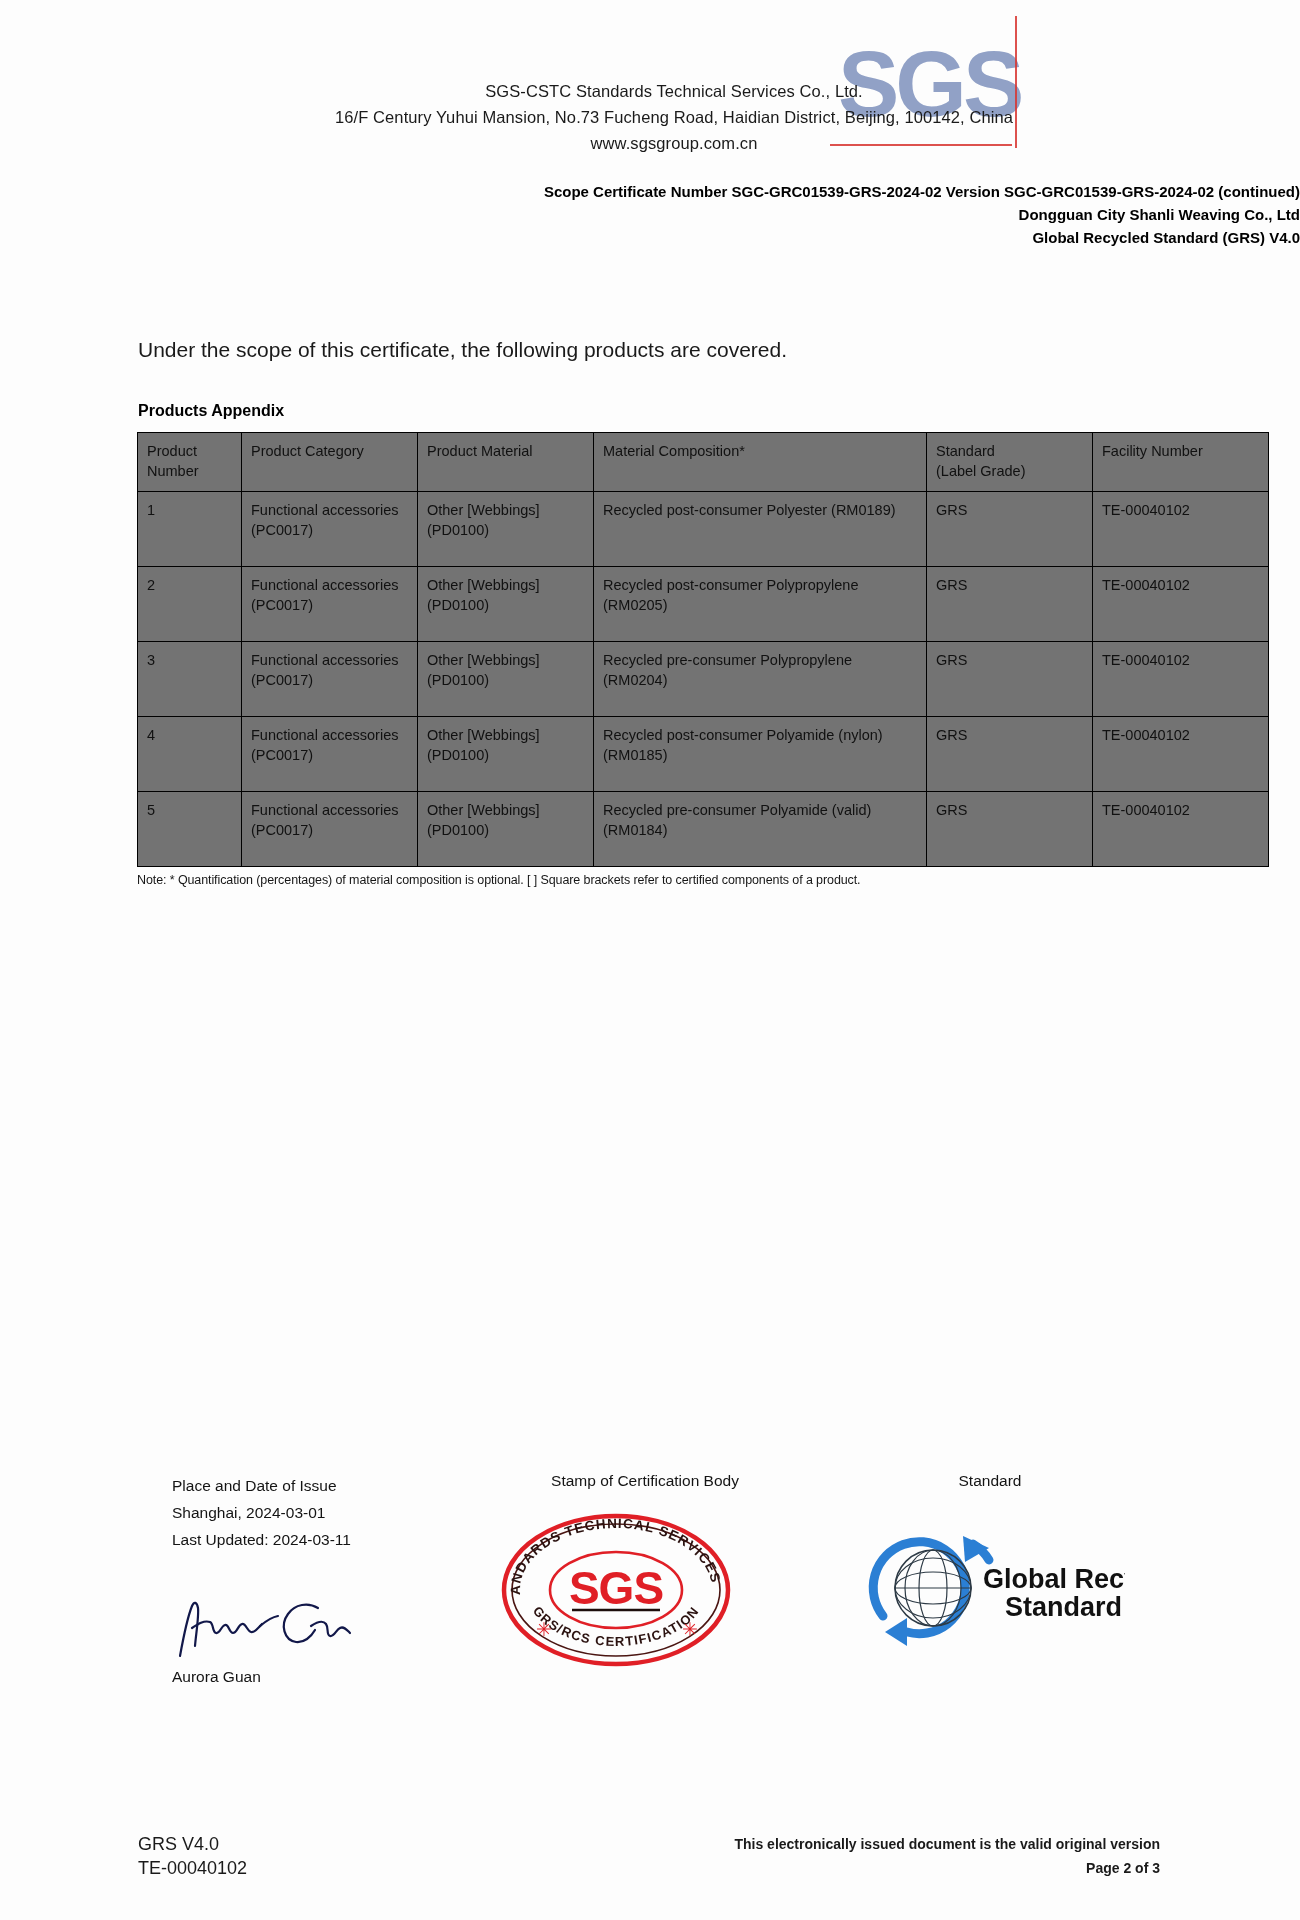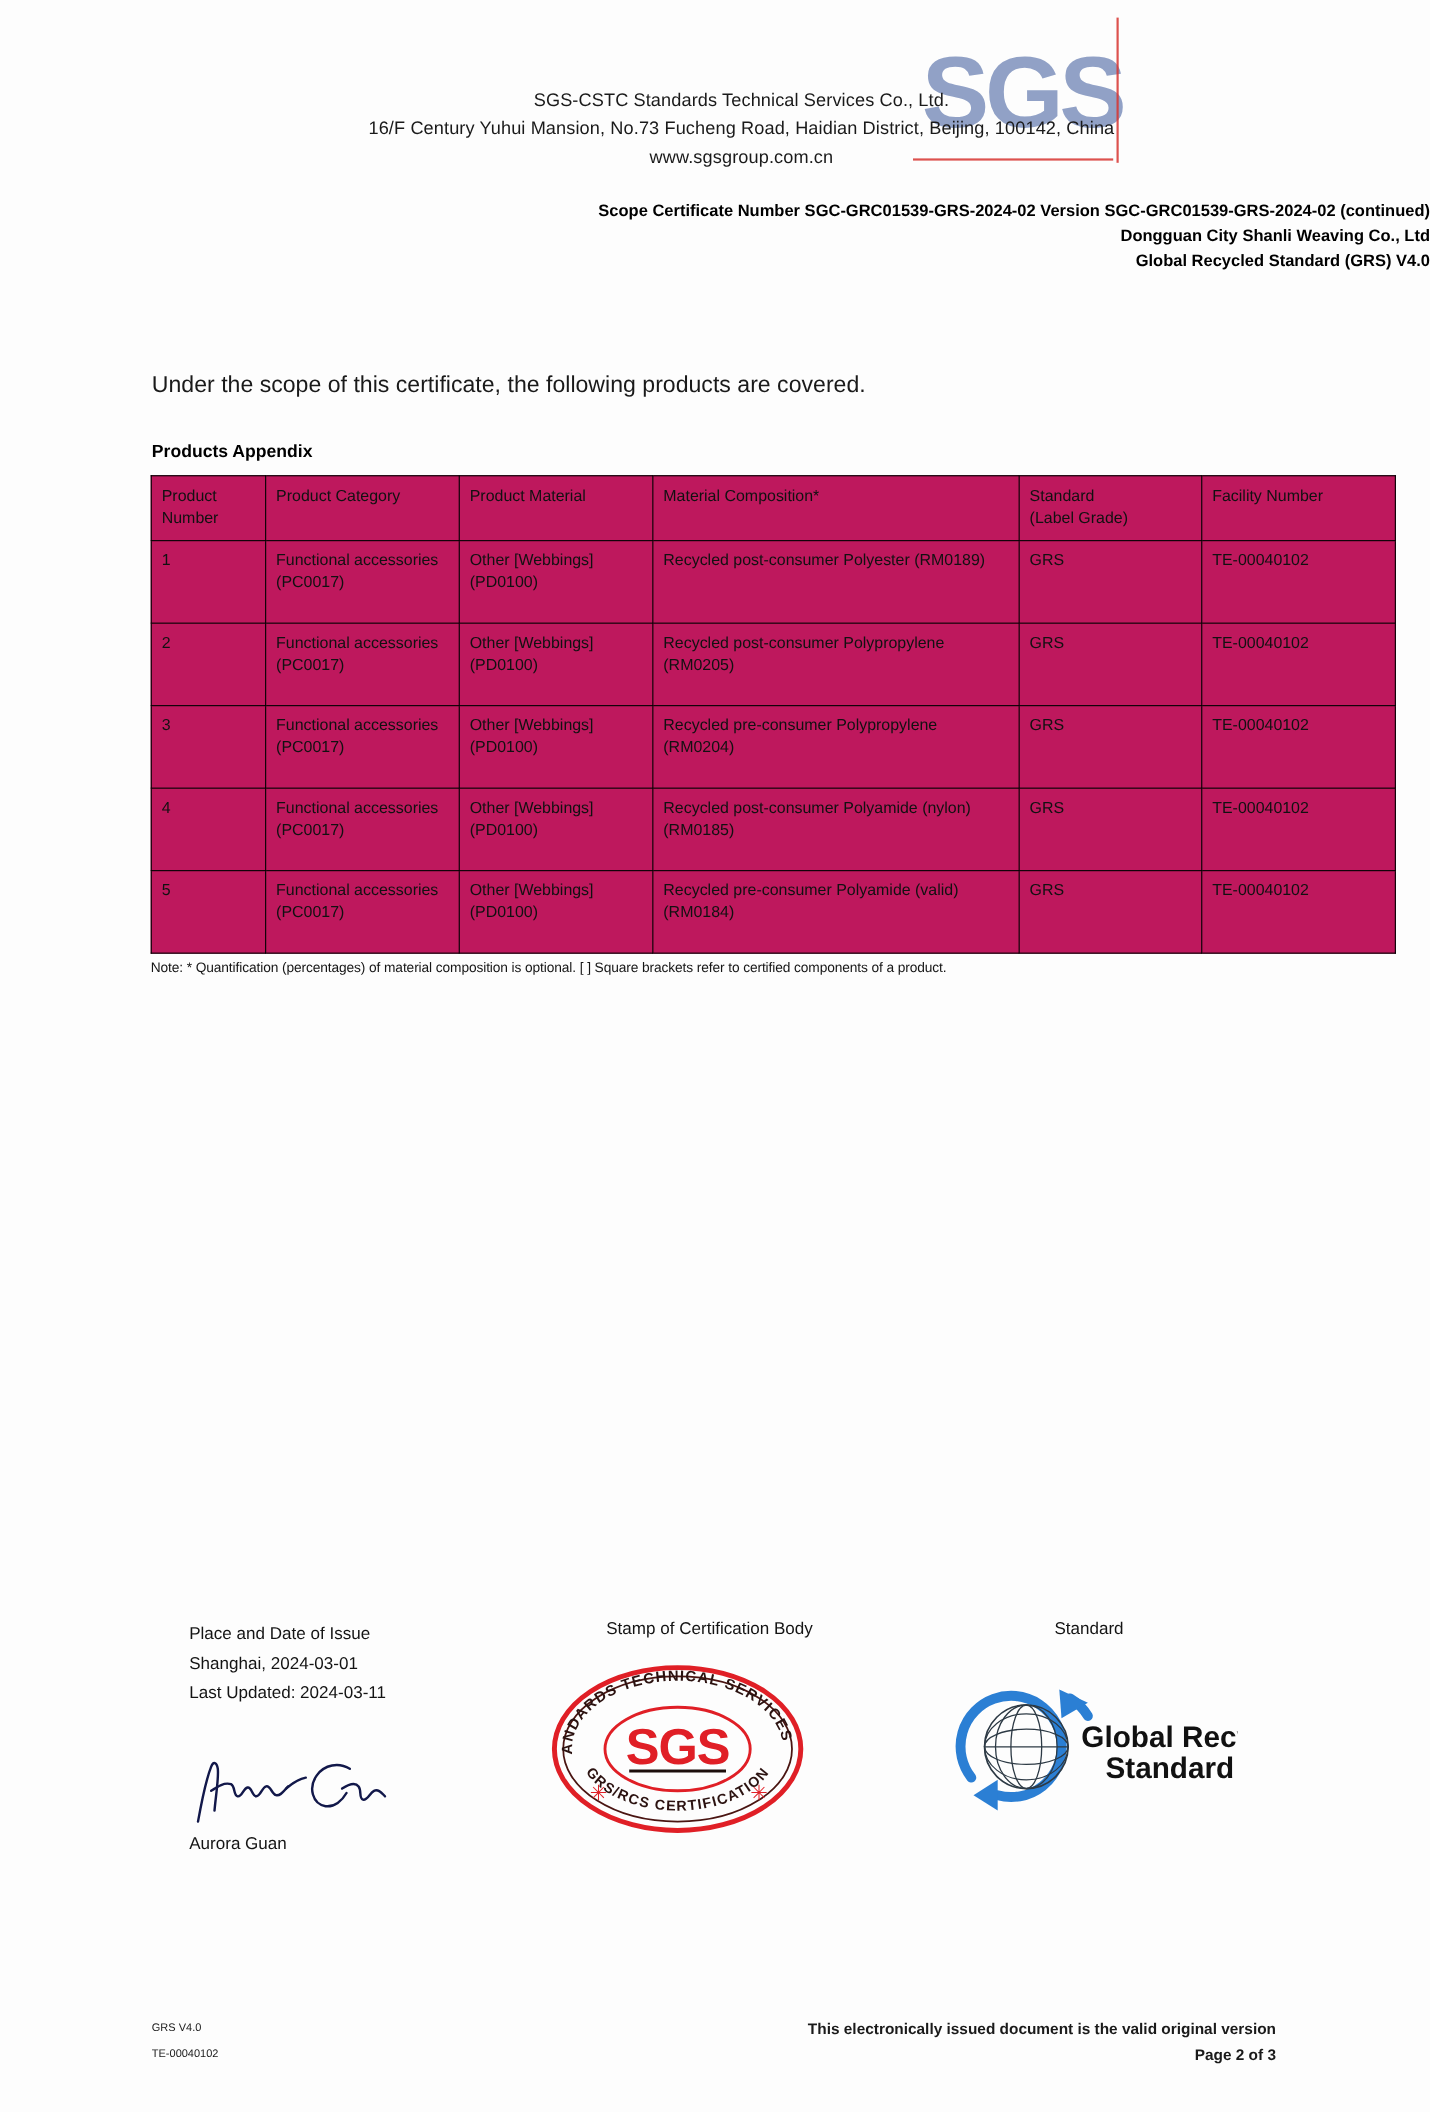--- a/index.html
+++ b/index.html
@@ -115,21 +115,21 @@
   }
 
   
   .products-table {
     position: absolute;
     top: 432px;
     left: 137px;
     width: 1023px;
     border-collapse: collapse;
     table-layout: fixed;
-    background: #be185d;
+    background: #737373;
   }
   .products-table th,
   .products-table td {
     border: 1.4px solid #000;
     vertical-align: top;
     padding: 8px 8px 8px 9px;
     font-size: 14.5px;
     line-height: 20px;
     color: #111;
     text-align: left;
@@ -218,21 +218,21 @@
     left: 855px;
     width: 270px;
     height: 140px;
   }
 
   
   .footer-left {
     position: absolute;
     top: 1832px;
     left: 138px;
-    font-size: 10px;
+    font-size: 18px;
     line-height: 24px;
     color: #1a1a1a;
   }
   .footer-right {
     position: absolute;
     top: 1832px;
     right: 140px;
     text-align: right;
     font-size: 14px;
     line-height: 24px;

